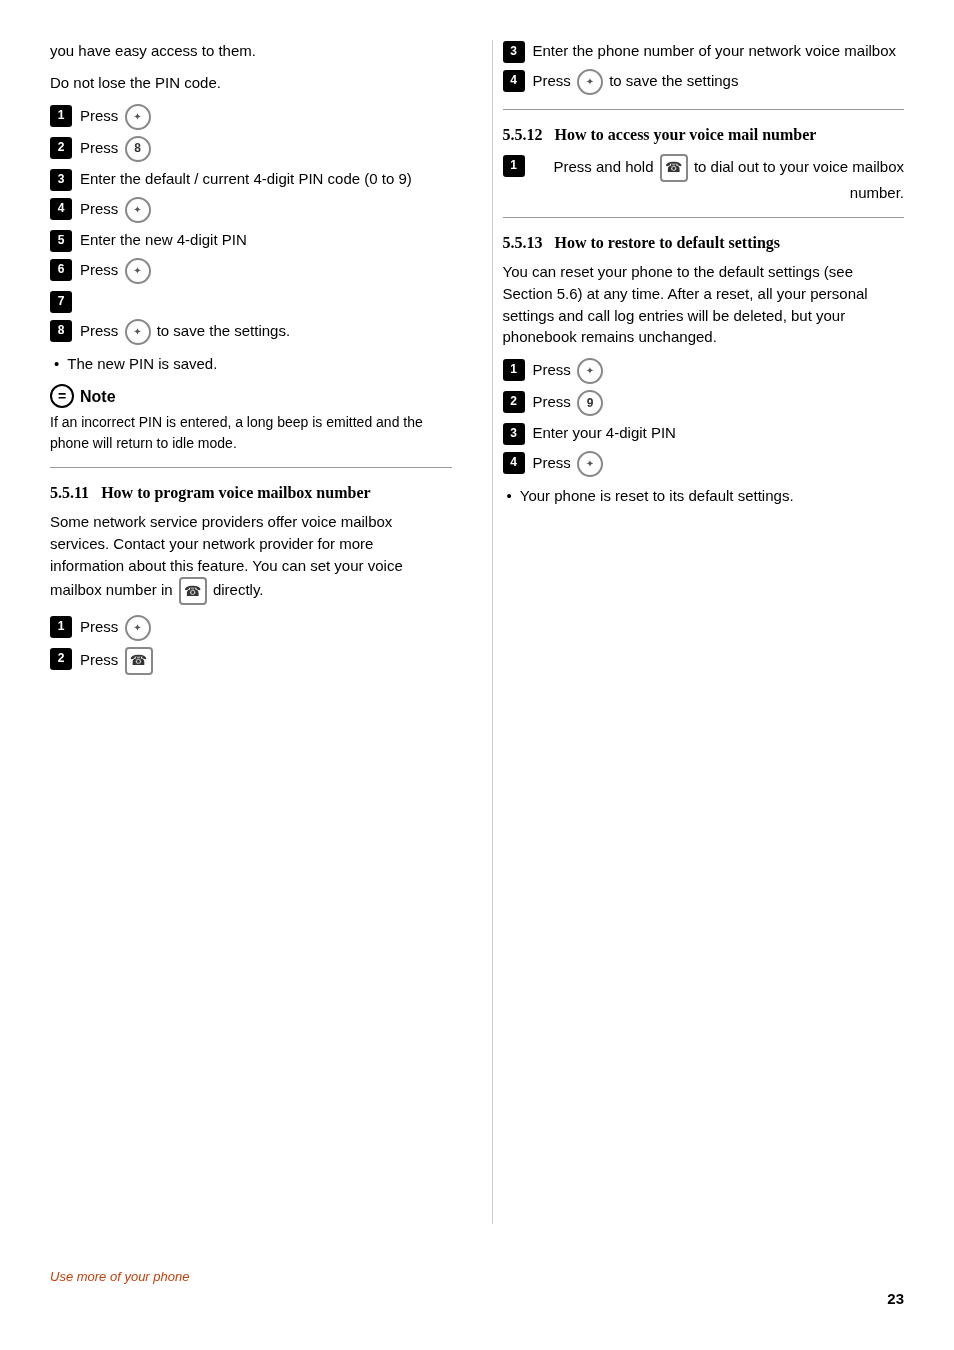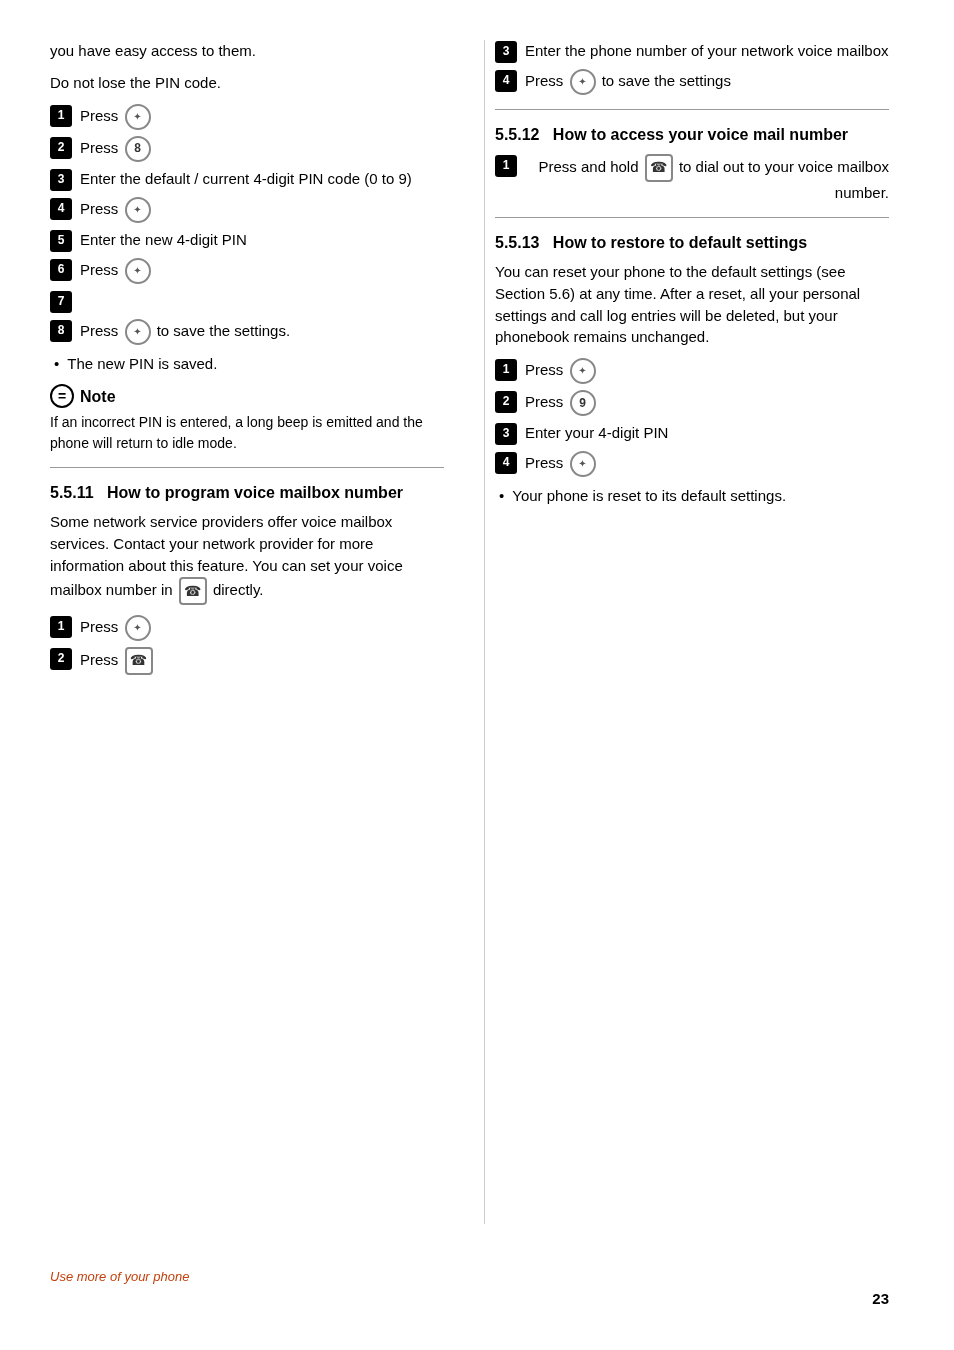--- a/index.html
+++ b/index.html
@@ -6,21 +6,21 @@
     body {
       font-family: Arial, Helvetica, sans-serif;
       background: #fff;
       color: #000;
       font-size: 15px;
       line-height: 1.45;
     }
     .page {
       width: 954px;
       min-height: 1350px;
-      padding: 40px 65px 40px 50px;
+      padding: 40px 50px 40px 50px;
       display: flex;
       flex-direction: column;
     }
     .two-col {
       display: flex;
       gap: 30px;
       flex: 1;
     }
     .col-left {
       flex: 1;
@@ -107,20 +107,21 @@
     hr.section-divider {
       border: none;
       border-top: 1px solid #999;
       margin: 14px 0;
     }
     .section-heading {
       font-size: 16px;
       font-weight: bold;
       margin-bottom: 8px;
       line-height: 1.35;
+      font-family: Liberation Serif, serif;
     }
     .section-intro {
       margin-bottom: 10px;
       font-size: 15px;
       line-height: 1.45;
     }
     
     .icon-nav {
       display: inline-flex;
       align-items: center;

